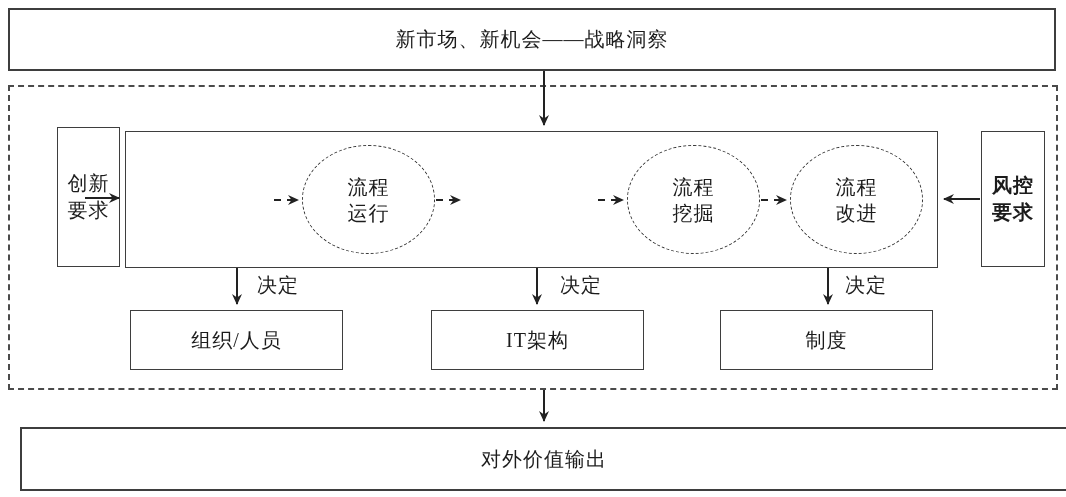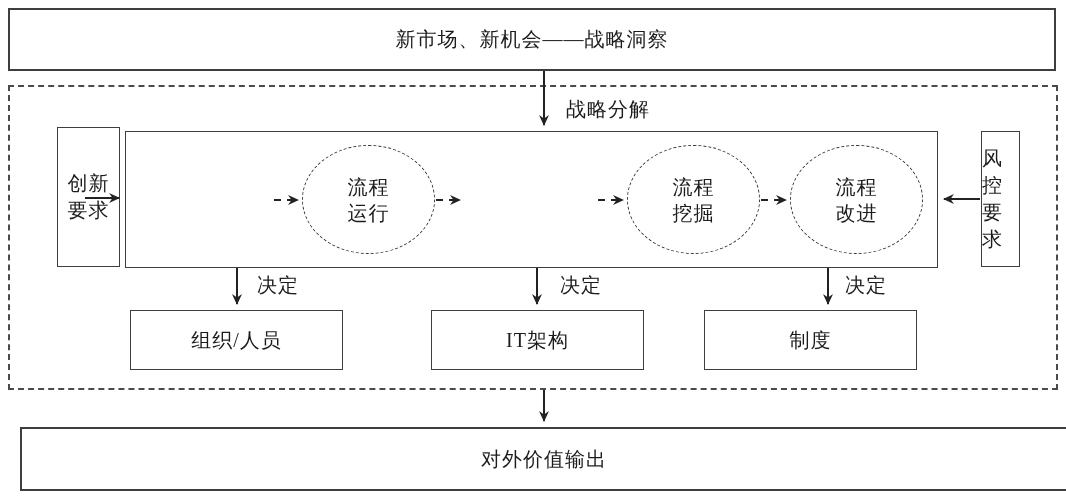--- a/index.html
+++ b/index.html
@@ -81,21 +81,20 @@
 <body>
 
 <div class="stage">
 
   <div class="box" style="left:8px;top:8px;width:1048px;height:63px;justify-content:center;">
     <span>新市场、新机会——战略洞察</span>
   </div>
 
   <div class="dashed-container"></div>
 
-  <div class="float-label" style="left:566px;top:96px;">战略分解</div>
 
   <div class="process-box"></div>
 
   <div class="ellipse" style="left:302px;">
     <span>流程</span>
     <span>运行</span>
   </div>
   <div class="ellipse" style="left:627px;">
     <span>流程</span>
     <span>挖掘</span>
@@ -103,36 +102,36 @@
   <div class="ellipse" style="left:790px;">
     <span>流程</span>
     <span>改进</span>
   </div>
 
   <div class="side-box" style="left:21px;top:127px;width:63px;height:140px;margin-left:36px;">
     <span>创新</span>
     <span>要求</span>
   </div>
 
-  <div class="side-box" style="left:981px;top:131px;width:39px;height:136px;">
+  <div class="side-box" style="left:981px;top:131px;width:64px;height:136px;font-weight:bold;">
     <span>风控</span>
     <span>要求</span>
   </div>
 
   <div class="float-label" style="left:257px;top:272px;">决定</div>
   <div class="float-label" style="left:560px;top:272px;">决定</div>
   <div class="float-label" style="left:845px;top:272px;">决定</div>
 
   <div class="outcome" style="left:431px;">
     <span>IT架构</span>
   </div>
   <div class="outcome" style="left:130px;">
     <span>组织/人员</span>
   </div>
-  <div class="outcome" style="left:704px;">
+  <div class="outcome" style="left:720px;">
     <span>制度</span>
   </div>
 
   <div class="box" style="left:20px;top:427px;width:1048px;height:64px;">
     <span>对外价值输出</span>
   </div>
 
   <svg class="arrows" viewBox="0 0 1066 497">
     <defs>
       <marker id="ah" markerUnits="userSpaceOnUse" markerWidth="14" markerHeight="12" refX="10" refY="5" orient="auto">

